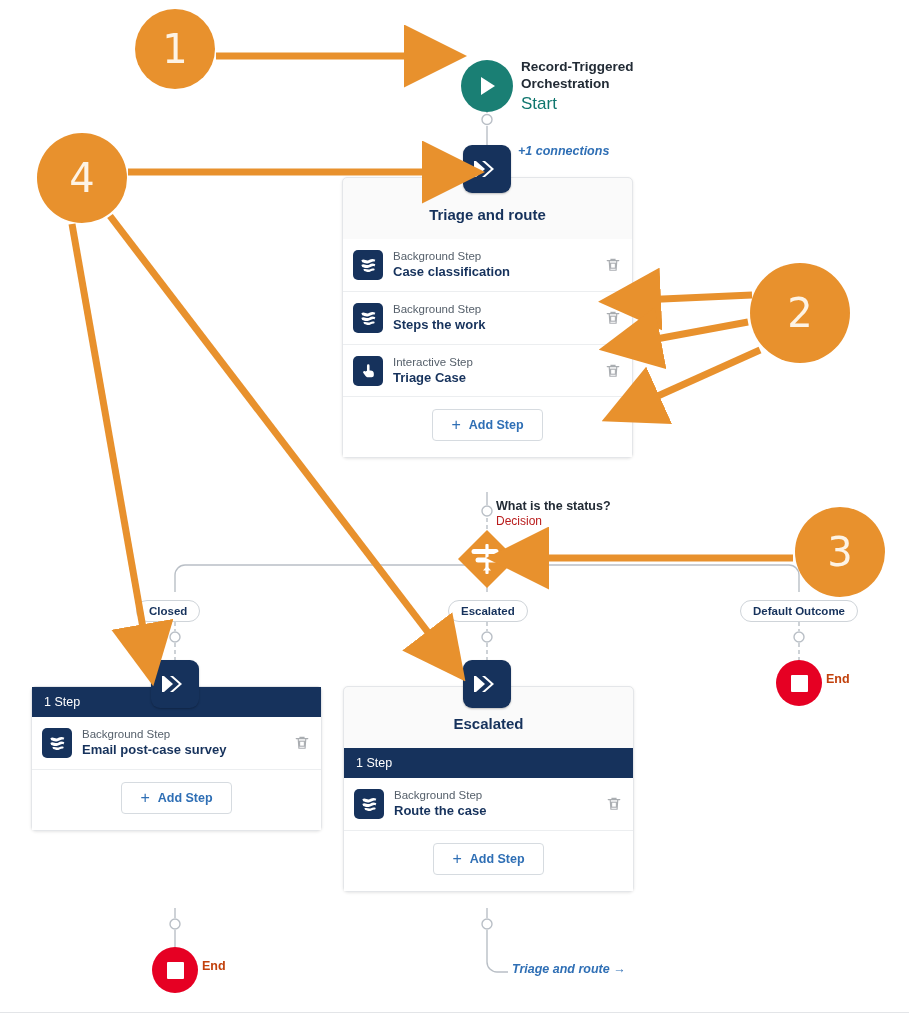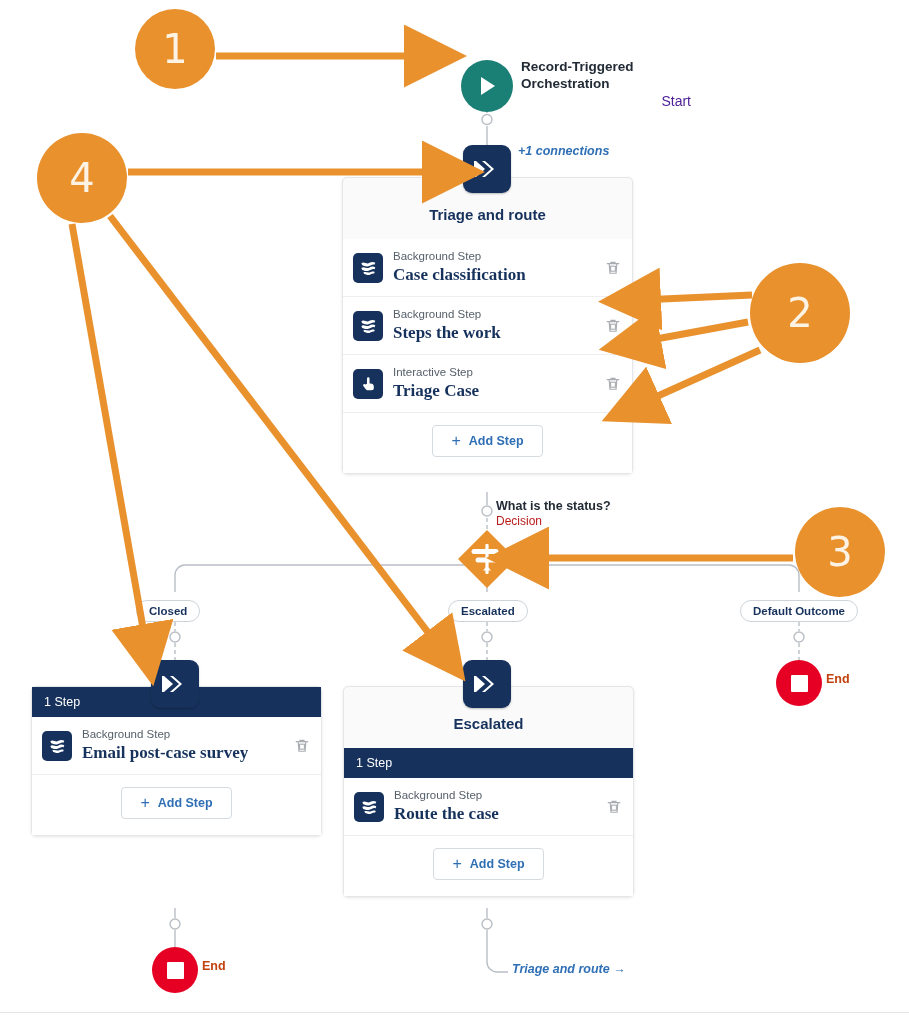--- a/index.html
+++ b/index.html
@@ -13,21 +13,21 @@
   #annot{position:absolute;left:0;top:0;width:909px;height:1024px;z-index:40;pointer-events:none;}
 
   .node{position:absolute;z-index:10;}
 
   
   .start-circle{width:52px;height:52px;border-radius:50%;background:#1a7f74;
       display:flex;align-items:center;justify-content:center;}
   .start-label{position:absolute;left:60px;top:-2px;width:170px;line-height:1.28;}
   .start-label .t1{font-size:13.5px;font-weight:bold;color:#222b35;}
   .start-label .t2{font-size:13.5px;color:#3c4category;}
-  .start-label .t2{font-size:14px;color:#4c1d95;font-weight:normal;text-align:right;}
+  .start-label .t2{font-size:17px;color:#0f766e;font-weight:normal;}
 
   
   .chev{width:48px;height:48px;border-radius:9px;background:#16325c;
       display:flex;align-items:center;justify-content:center;
       box-shadow:0 1px 2px rgba(0,0,0,.25);}
 
   .conn-note{position:absolute;font-size:12.5px;font-style:italic;color:#2f6fb5;
       font-weight:600;white-space:nowrap;}
 
   
@@ -37,21 +37,21 @@
       padding:28px 8px 16px;}
   .card-steps-bar{background:#16325c;color:#fff;font-size:12.5px;padding:8px 12px;}
   .step-list{background:#ffffff;}
   .step-row{display:flex;align-items:center;gap:10px;padding:10px 10px;
       border-bottom:1px solid #eceef0;background:#fff;}
   .step-row:last-of-type{border-bottom:none;}
   .step-icon{width:30px;height:30px;border-radius:5px;background:#16325c;flex:0 0 30px;
       display:flex;align-items:center;justify-content:center;}
   .step-text{flex:1 1 auto;line-height:1.3;}
   .step-type{font-size:11.5px;color:#56606b;}
-  .step-name{font-size:17px;font-weight:bold;color:#16325c;font-family:Liberation Serif, serif;}
+  .step-name{font-size:13px;font-weight:bold;color:#16325c;}
   .trash{width:18px;height:18px;flex:0 0 18px;opacity:.62;cursor:pointer;}
   .addrow{background:#fff;display:flex;justify-content:center;padding:12px 0 16px;}
   .add-btn{display:inline-flex;align-items:center;gap:8px;border:1px solid #d6dbe0;
       background:#fff;border-radius:4px;padding:7px 18px;color:#2f6fb5;
       font-size:12.5px;font-weight:600;cursor:pointer;}
   .add-btn .plus{font-size:16px;font-weight:400;line-height:1;}
 
   
   .decision{width:58px;height:58px;}
   .dec-label{position:absolute;left:38px;top:-32px;width:190px;line-height:1.3;}

